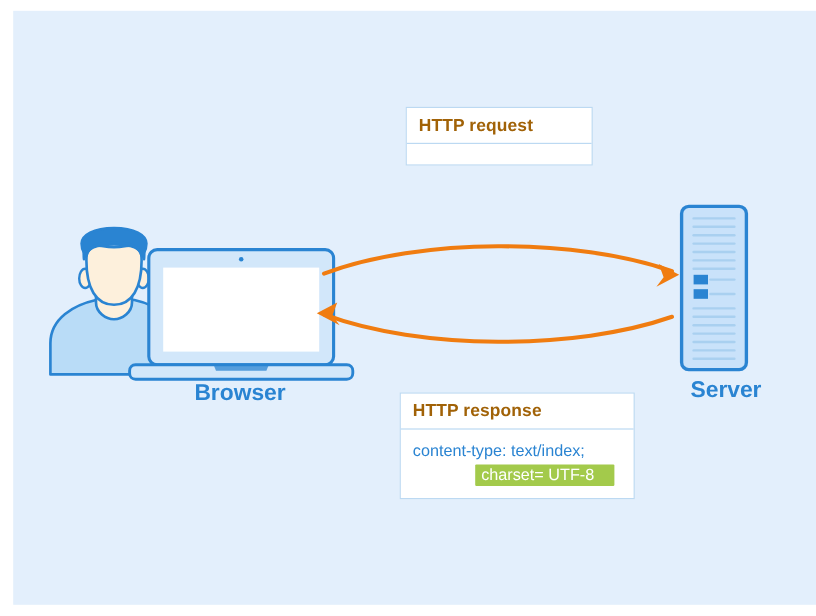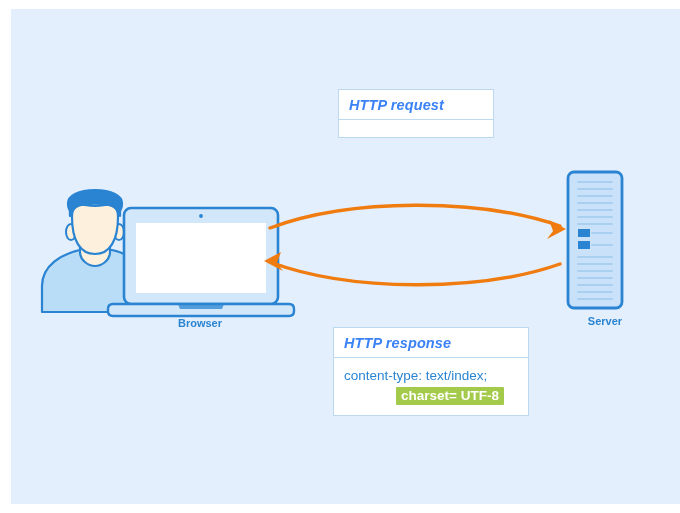--- a/index.html
+++ b/index.html
@@ -40,54 +40,52 @@
   
   .msg-box {
     position: absolute;
     background: #ffffff;
     border: 1px solid #bcd9f2;
     box-sizing: border-box;
   }
   .msg-box-header {
     font-size: 14.5px;
     font-weight: bold;
-    color: #3b82f6;
+    color: #a16207;
     padding: 7px 10px 6px 10px;
     border-bottom: 1px solid #bcd9f2;
     letter-spacing: 0.1px;
     white-space: nowrap;
-    font-style: italic;
   }
   .msg-box-body {
     padding: 8px 10px 9px 10px;
   }
   .msg-line {
     font-size: 13.5px;
     color: #2a84d2;
     line-height: 20px;
     white-space: nowrap;
   }
   .msg-line.indented {
     padding-left: 52px;
   }
   .hl {
     background: #a3ca4b;
     color: #ffffff;
-    padding: 1px 5px 2px 5px;
+    padding: 1px 17px 2px 5px;
     border-radius: 1px;
-    font-weight: bold;
   }
 
   #request-box  { left: 338px; top: 89px;  width: 156px; }
   #response-box { left: 333px; top: 327px; width: 196px; }
 
   
   .node-caption {
     position: absolute;
-    font-size: 11px;
+    font-size: 19px;
     font-weight: bold;
     color: #2a84d2;
     text-align: center;
     white-space: nowrap;
   }
   #browser-caption { left: 120px; top: 317px; width: 160px; }
   #server-caption  { left: 540px; top: 315px; width: 130px; }
 </style>
 </head>
 <body>

